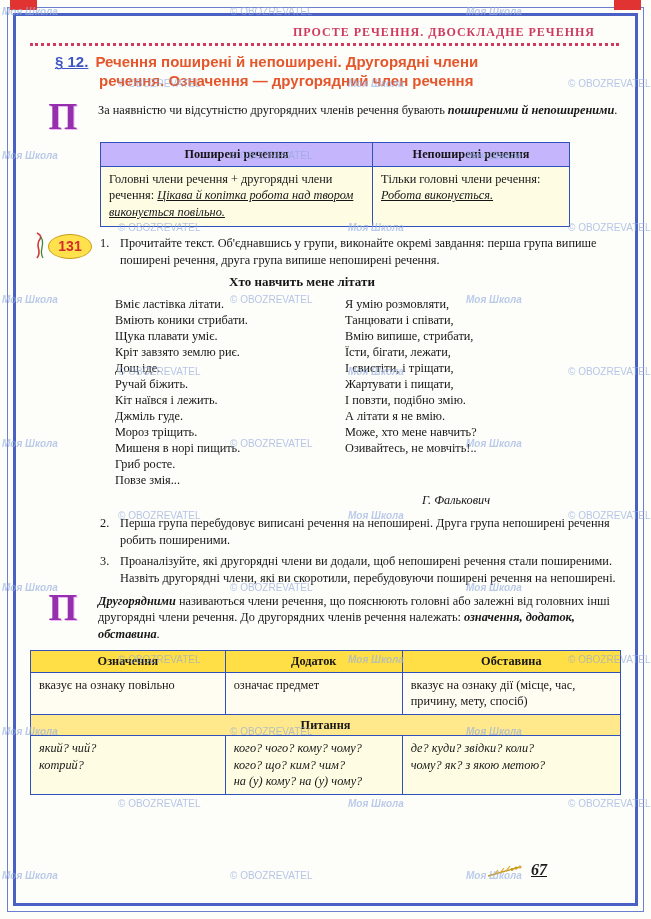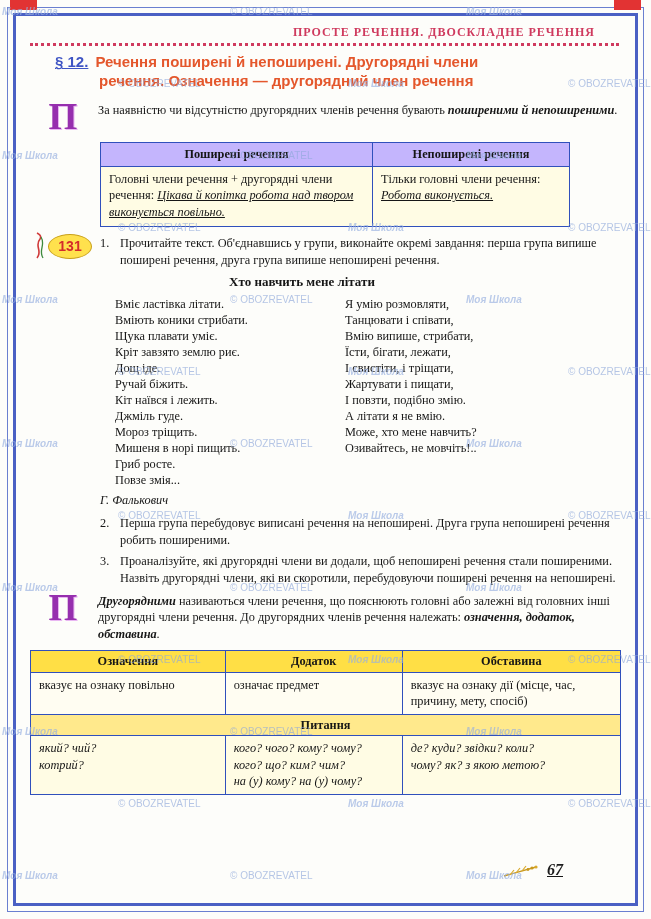--- a/index.html
+++ b/index.html
@@ -48,30 +48,30 @@
            color:#d42b2b; padding:0 4px; }
   .task { display:flex; margin-bottom:5px; }
   .task-num { flex:none; width:20px; }
   .task-text { flex:1; }
 
   .poem { margin:5px 0 7px; }
   .poem-title { font-weight:bold; text-align:center; font-size:13px; padding-right:117px; margin-bottom:5px; }
   .poem-cols { display:flex; margin-left:15px; }
   .poem-col { width:230px; line-height:16px; }
   .poem-col.right { width:250px; }
-  .poem-author { font-style:italic; width:390px; margin-top:4px; }
+  .poem-author { font-style:italic; text-align:right; width:390px; margin-top:4px; }
 
   .t2 { width:591px; margin:8px 0 8px; }
   .t2 th { background:#ffdf45; font-weight:bold; padding:2px 12px; font-size:12.3px; }
   .t2 .def { background:#fffdf2; padding:4px 8px; vertical-align:top; }
   .t2 .qhead { background:#ffe98c; text-align:center; font-weight:bold; padding:2px; }
   .t2 .q { background:#fffce4; font-style:italic; padding:4px 8px; vertical-align:top; white-space:pre-line; }
   .t2 .w1 { width:33%; } .t2 .w2 { width:30%; } .t2 .w3 { width:37%; }
 
-  .footer { position:absolute; right:88px; bottom:40px; display:flex; align-items:center; gap:7px; z-index:2;text-decoration:underline; }
+  .footer { position:absolute; right:104px; bottom:40px; display:flex; align-items:center; gap:7px; z-index:2;text-decoration:underline; }
   .page-num { font-style:italic; font-weight:bold; font-size:16px; color:#1c1c1c; }
 
   #watermarks { position:absolute; inset:0; pointer-events:none; z-index:5; }
   .wm { position:absolute; font-family:"Liberation Sans", sans-serif; font-size:10px;
         color:#8fa8da; opacity:0.65; white-space:nowrap; }
   .wm-school { font-style:italic; font-weight:bold; color:#97b0e0; }
 </style>
 </head>
 <body>
 

